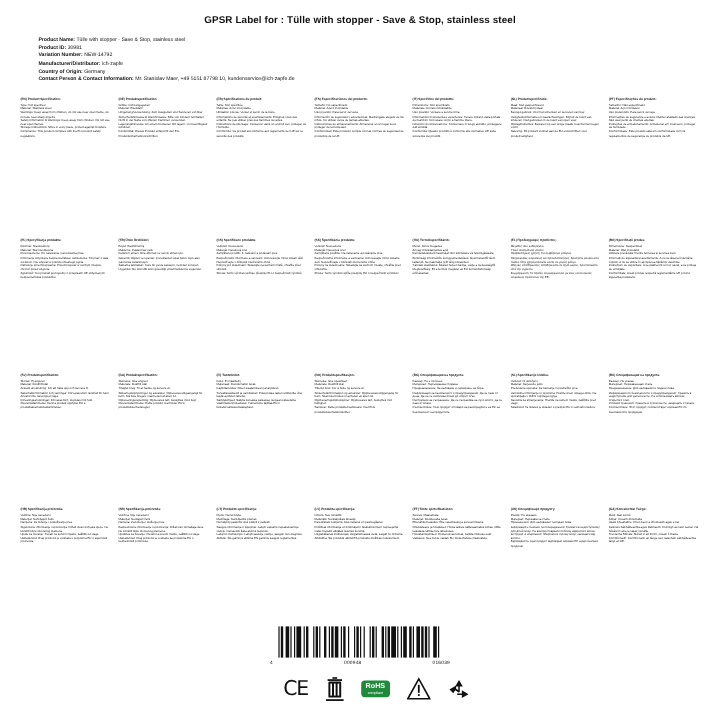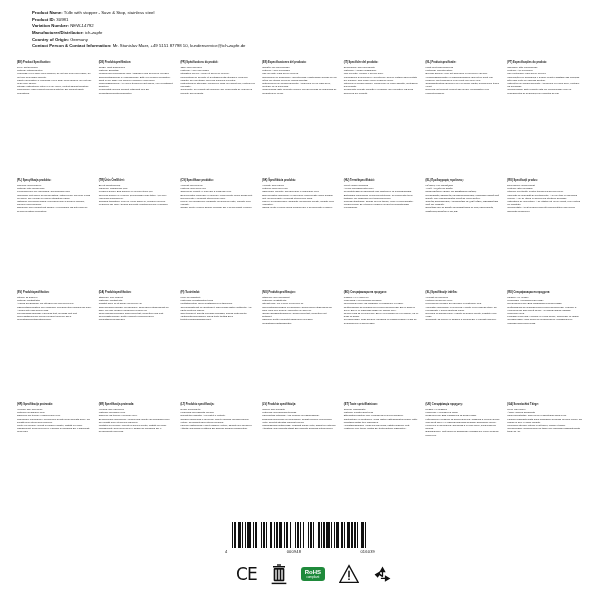--- a/index.html
+++ b/index.html
@@ -145,20 +145,21 @@
   .recycle {
     width: 19px;
     height: 19px;
   }
 </style>
 </head>
 <body>
 
 <div class="page">
 
+  <div class="title">GPSR Label for : Tülle with stopper - Save &amp; Stop, stainless steel</div>
 
   <div class="meta">
     <div class="row"><span class="lbl">Product Name:</span> <span>Tülle with stopper - Save &amp; Stop, stainless steel</span></div>
     <div class="row"><span class="lbl">Product ID:</span> <span>30981</span></div>
     <div class="row"><span class="lbl">Variation Number:</span> <span>NEW-14792</span></div>
     <div class="row"><span class="lbl">Manufacturer/Distributor:</span> <span>ich-zapfe</span></div>
     <div class="row"><span class="lbl">Country of Origin:</span> <span>Germany</span></div>
     <div class="row"><span class="lbl">Contact Person &amp; Contact Information:</span> <span>Mr. Stanislav Maer, +49 5151 87798 10, kundenservice@ich-zapfe.de</span></div>
   </div>
 

